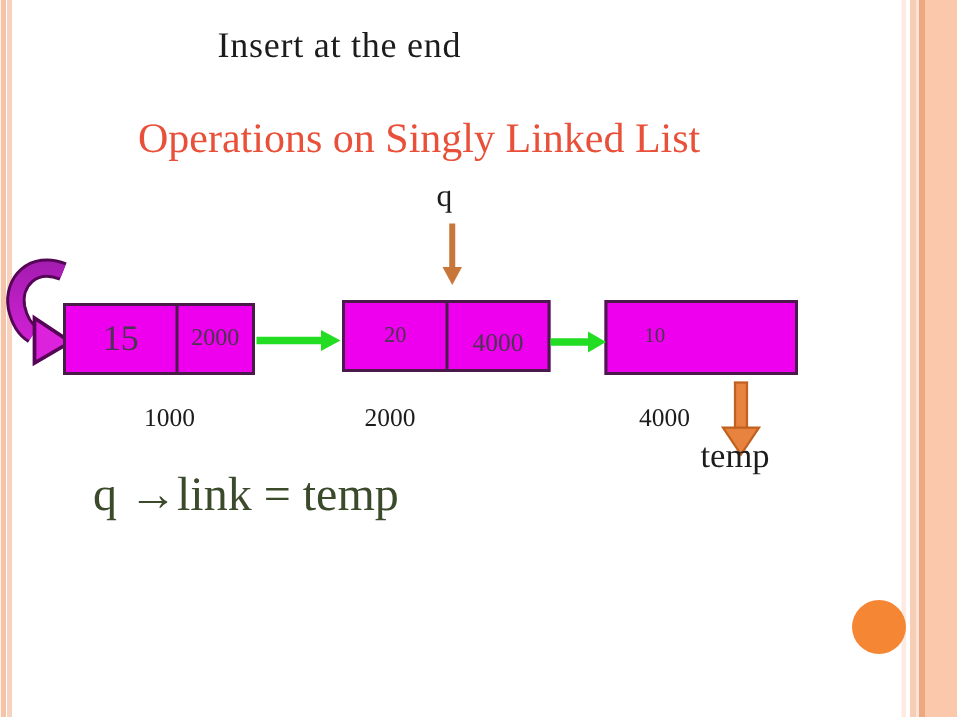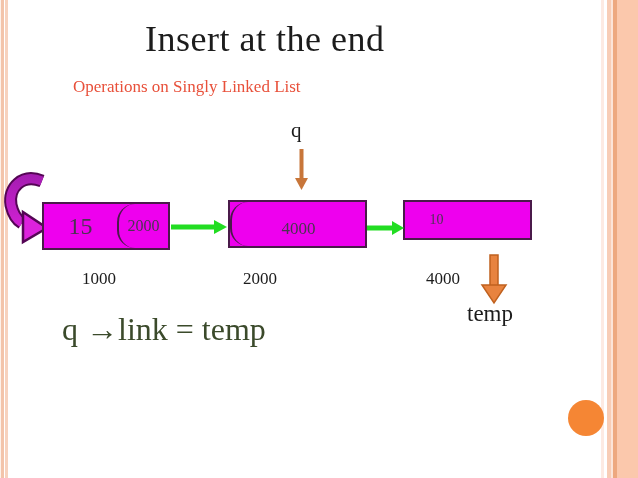--- a/index.html
+++ b/index.html
@@ -16,36 +16,36 @@
       #ffffff 8px);}
   .right-border{position:absolute;right:0;top:0;width:37px;height:478px;
     background:linear-gradient(to right,
       #fdeae2 0px,#fdeae2 3px,
       #ffffff 3px,#ffffff 6px,
       #f8cdb6 6px,#f8cdb6 10px,
       #fce4d8 10px,#fce4d8 12px,
       #eda87f 12px,#eda87f 16px,
       #fbc8ac 16px,#fbc8ac 37px);}
 
-  .title{position:absolute;left:145px;top:18px;font-size:36px;color:var(--title-text);
+  .title{position:absolute;left:145px;top:18px;font-size:24px;color:var(--title-text);
          letter-spacing:0.5px;white-space:nowrap;}
-  .subtitle{position:absolute;left:73px;top:77px;font-size:17px;color:var(--subtitle-text);
+  .subtitle{position:absolute;left:92px;top:77px;font-size:28px;color:var(--subtitle-text);
          white-space:nowrap;}
   .start-label{position:absolute;left:38px;top:146px;font-size:16px;color:#1c1c1c;}
 
   .node{position:absolute;display:flex;background:var(--node-fill);
         border:2px solid var(--node-border);box-sizing:border-box;}
   .cell{display:flex;align-items:center;justify-content:center;
-        color:var(--node-text);box-sizing:border-box;border-radius:18px;}
+        color:var(--node-text);box-sizing:border-box;}
   .cell.link{border-left:2px solid var(--node-border);}
 
   .addr{position:absolute;font-size:17px;color:#1c1c1c;}
 
   .q-label{position:absolute;left:291px;top:118px;font-size:21px;color:#1c1c1c;}
-  .temp-label{position:absolute;left:467px;top:301px;font-size:23px;color:#1c1c1c;}
+  .temp-label{position:absolute;left:467px;top:291px;font-size:23px;color:#1c1c1c;}
 
   .formula{position:absolute;left:62px;top:311px;font-size:32px;color:var(--formula-text);
            white-space:nowrap;}
 
   .accent-circle{position:absolute;left:568px;top:400px;width:36px;height:36px;
            border-radius:50%;background:var(--accent-circle);}
 
   svg{position:absolute;overflow:visible;}
 </style>
 </head>
@@ -71,37 +71,38 @@
     <path d="M 36 9 C 16 1, 2 16, 5 33 C 7 42, 11 48, 16 51" fill="none" stroke="url(#pgrad)" stroke-width="9"></path>
     <polygon points="17,40 41,56 17,70" style="fill:var(--start-arrow);stroke:var(--start-arrow-outline)" stroke-width="2.5"></polygon>
   </svg>
 
   <div class="node" style="left:42px;top:202px;width:128px;height:48px;">
     <div class="cell" style="width:73px;font-size:24px;">15</div>
     <div class="cell link" style="flex:1;font-size:16px;">2000</div>
   </div>
 
   <div class="node" style="left:228px;top:200px;width:139px;height:48px;">
+    <div class="cell" style="width:67px;font-size:15px;">20</div>
     <div class="cell link" style="flex:1;font-size:17px;padding-top:10px;">4000</div>
   </div>
 
-  <div class="node" style="left:403px;top:200px;width:129px;height:40px;">
+  <div class="node" style="left:403px;top:200px;width:129px;height:50px;">
     <div class="cell" style="width:63px;font-size:14px;">10</div>
   </div>
 
   <svg style="left:170px;top:219px;" width="58" height="16" viewBox="0 0 58 16">
     <line x1="1" y1="8" x2="45" y2="8" style="stroke:var(--next-arrow)" stroke-width="5"></line>
     <polygon points="44,1 57,8 44,15" style="fill:var(--next-arrow)"></polygon>
   </svg>
   <svg style="left:367px;top:220px;" width="38" height="16" viewBox="0 0 38 16">
     <line x1="0" y1="8" x2="26" y2="8" style="stroke:var(--next-arrow)" stroke-width="5"></line>
     <polygon points="25,1 37,8 25,15" style="fill:var(--next-arrow)"></polygon>
   </svg>
 
-  <div class="addr" style="left:82px;top:269px;text-align:center;">1000</div>
+  <div class="addr" style="left:96px;top:269px;text-align:center;">1000</div>
   <div class="addr" style="left:243px;top:269px;">2000</div>
   <div class="addr" style="left:426px;top:269px;">4000</div>
 
   <div class="q-label">q</div>
   <svg style="left:295px;top:149px;" width="13" height="42" viewBox="0 0 13 42">
     <rect x="4.5" y="0" width="4" height="31" style="fill:var(--q-arrow)"></rect>
     <polygon points="0,29 13,29 6.5,41" style="fill:var(--q-arrow)"></polygon>
   </svg>
 
   <svg style="left:481px;top:255px;" width="26" height="50" viewBox="0 0 26 50">

